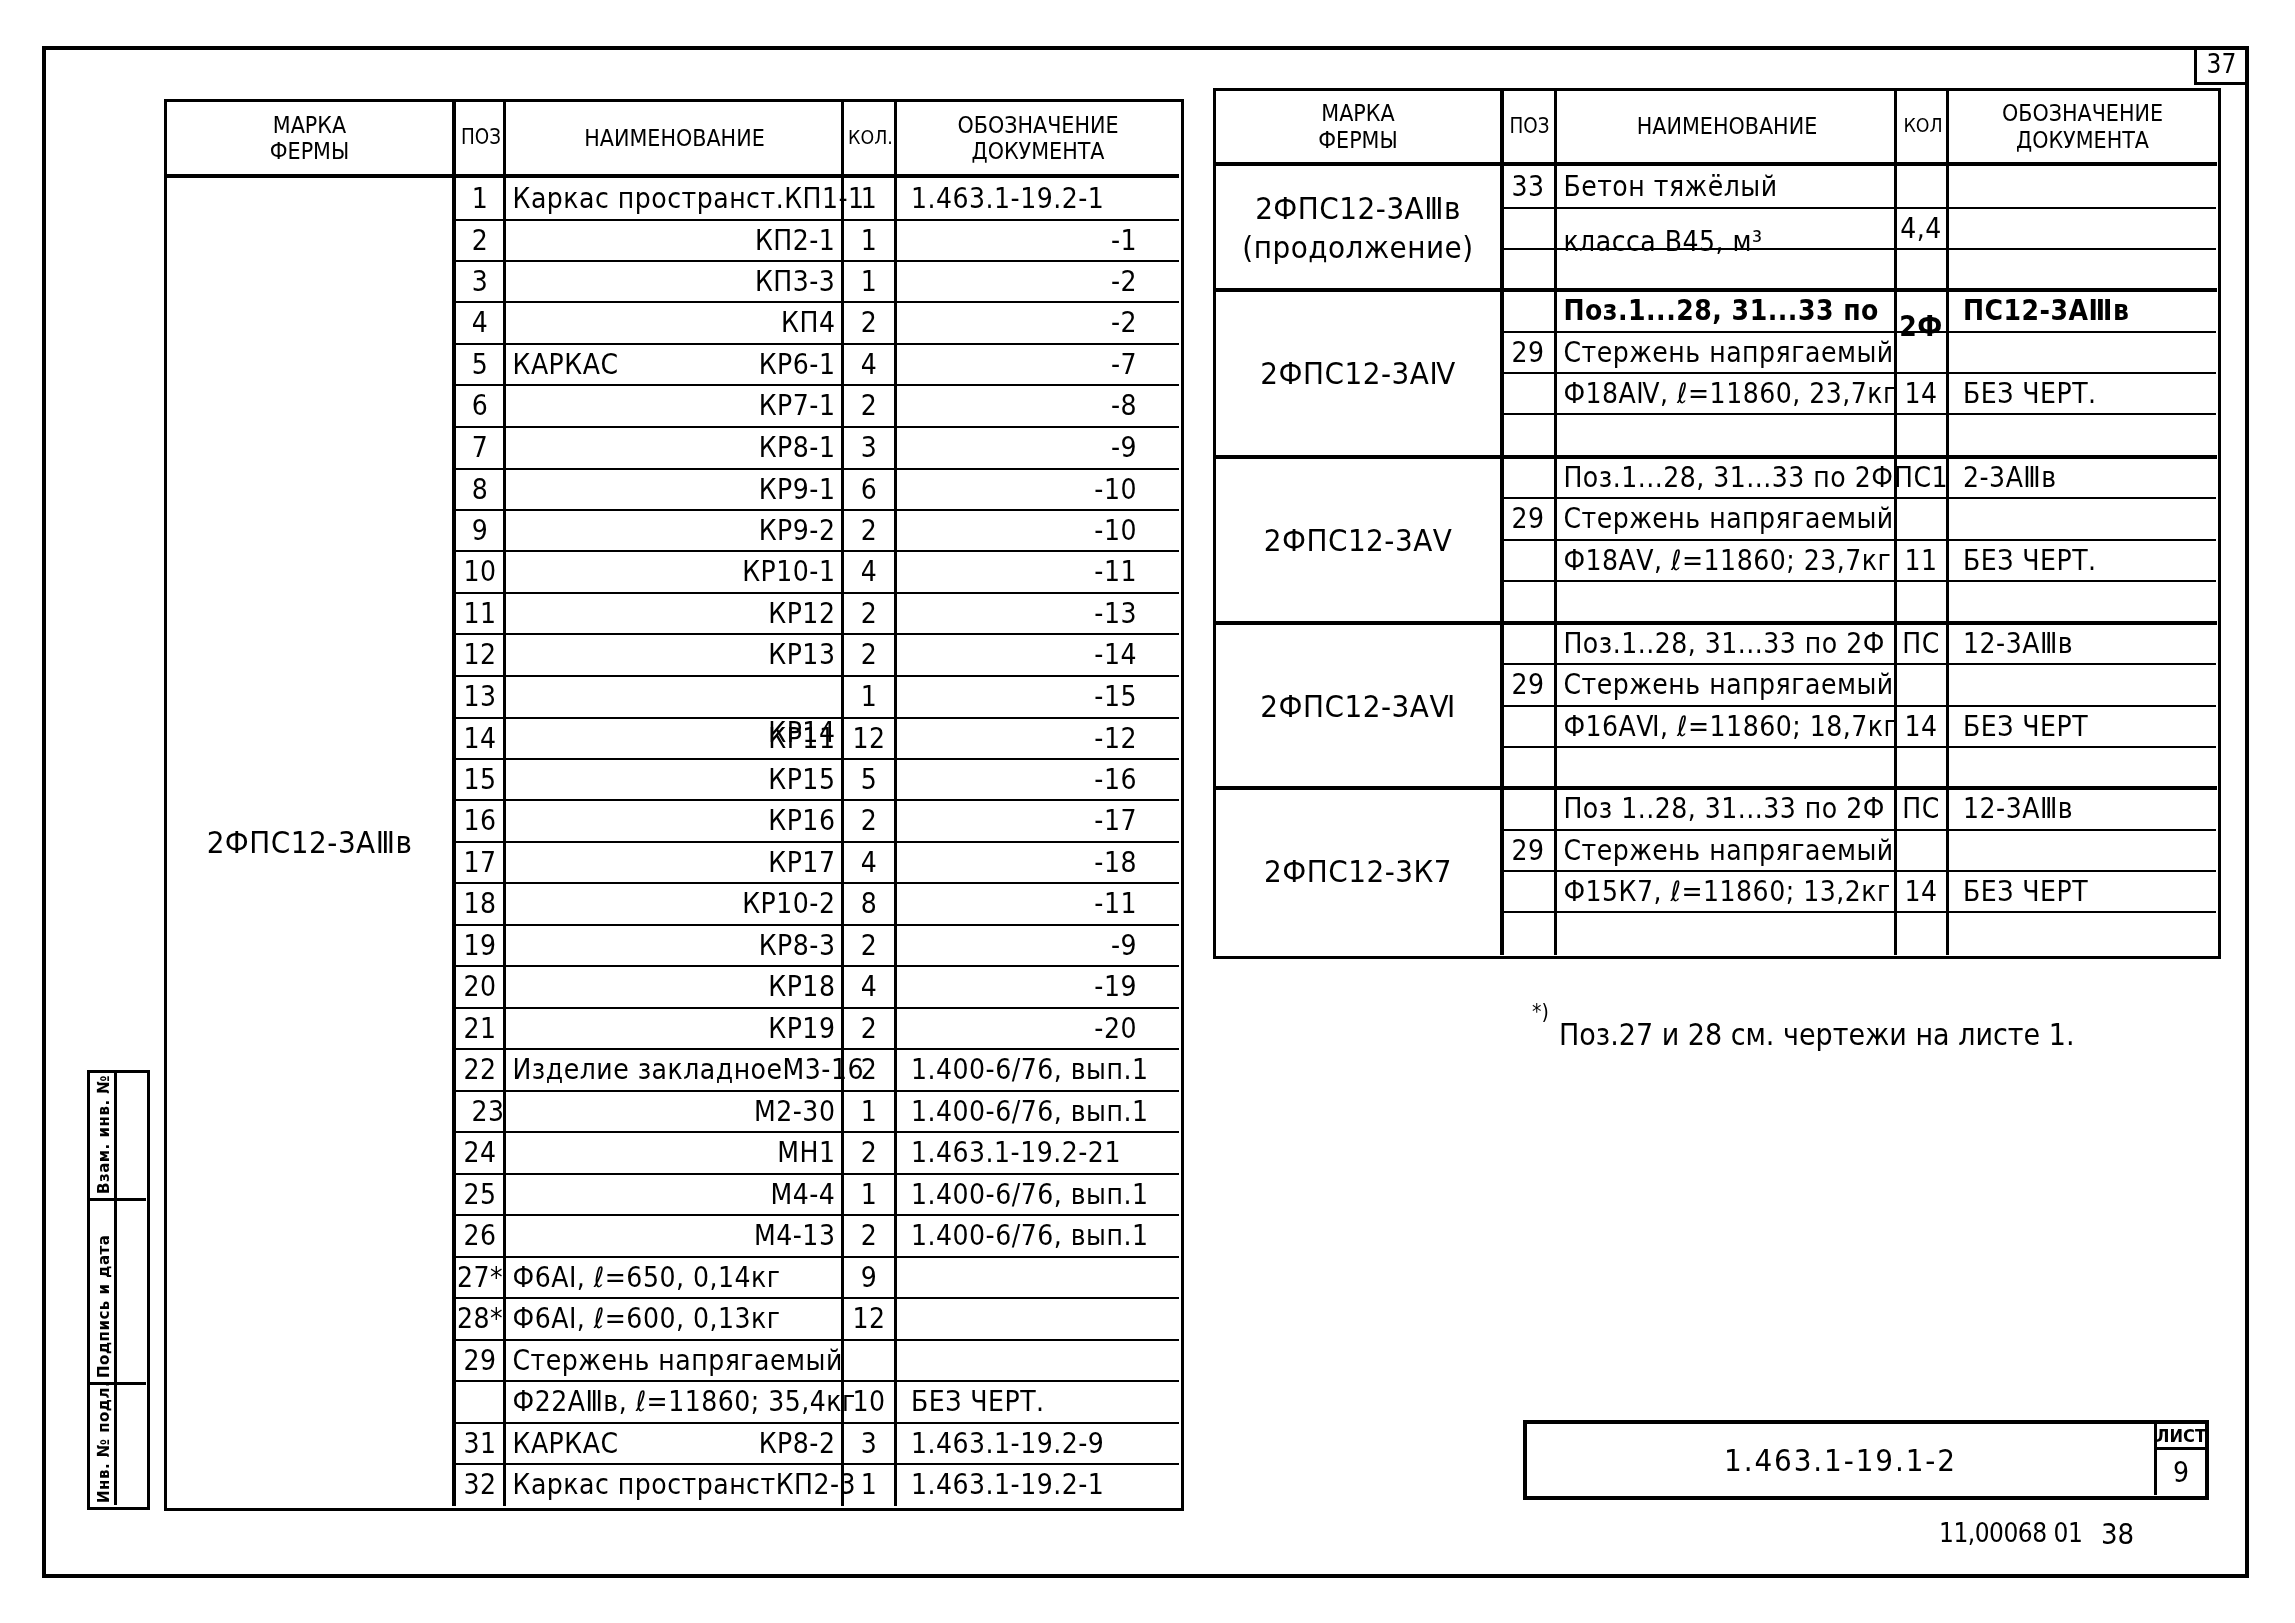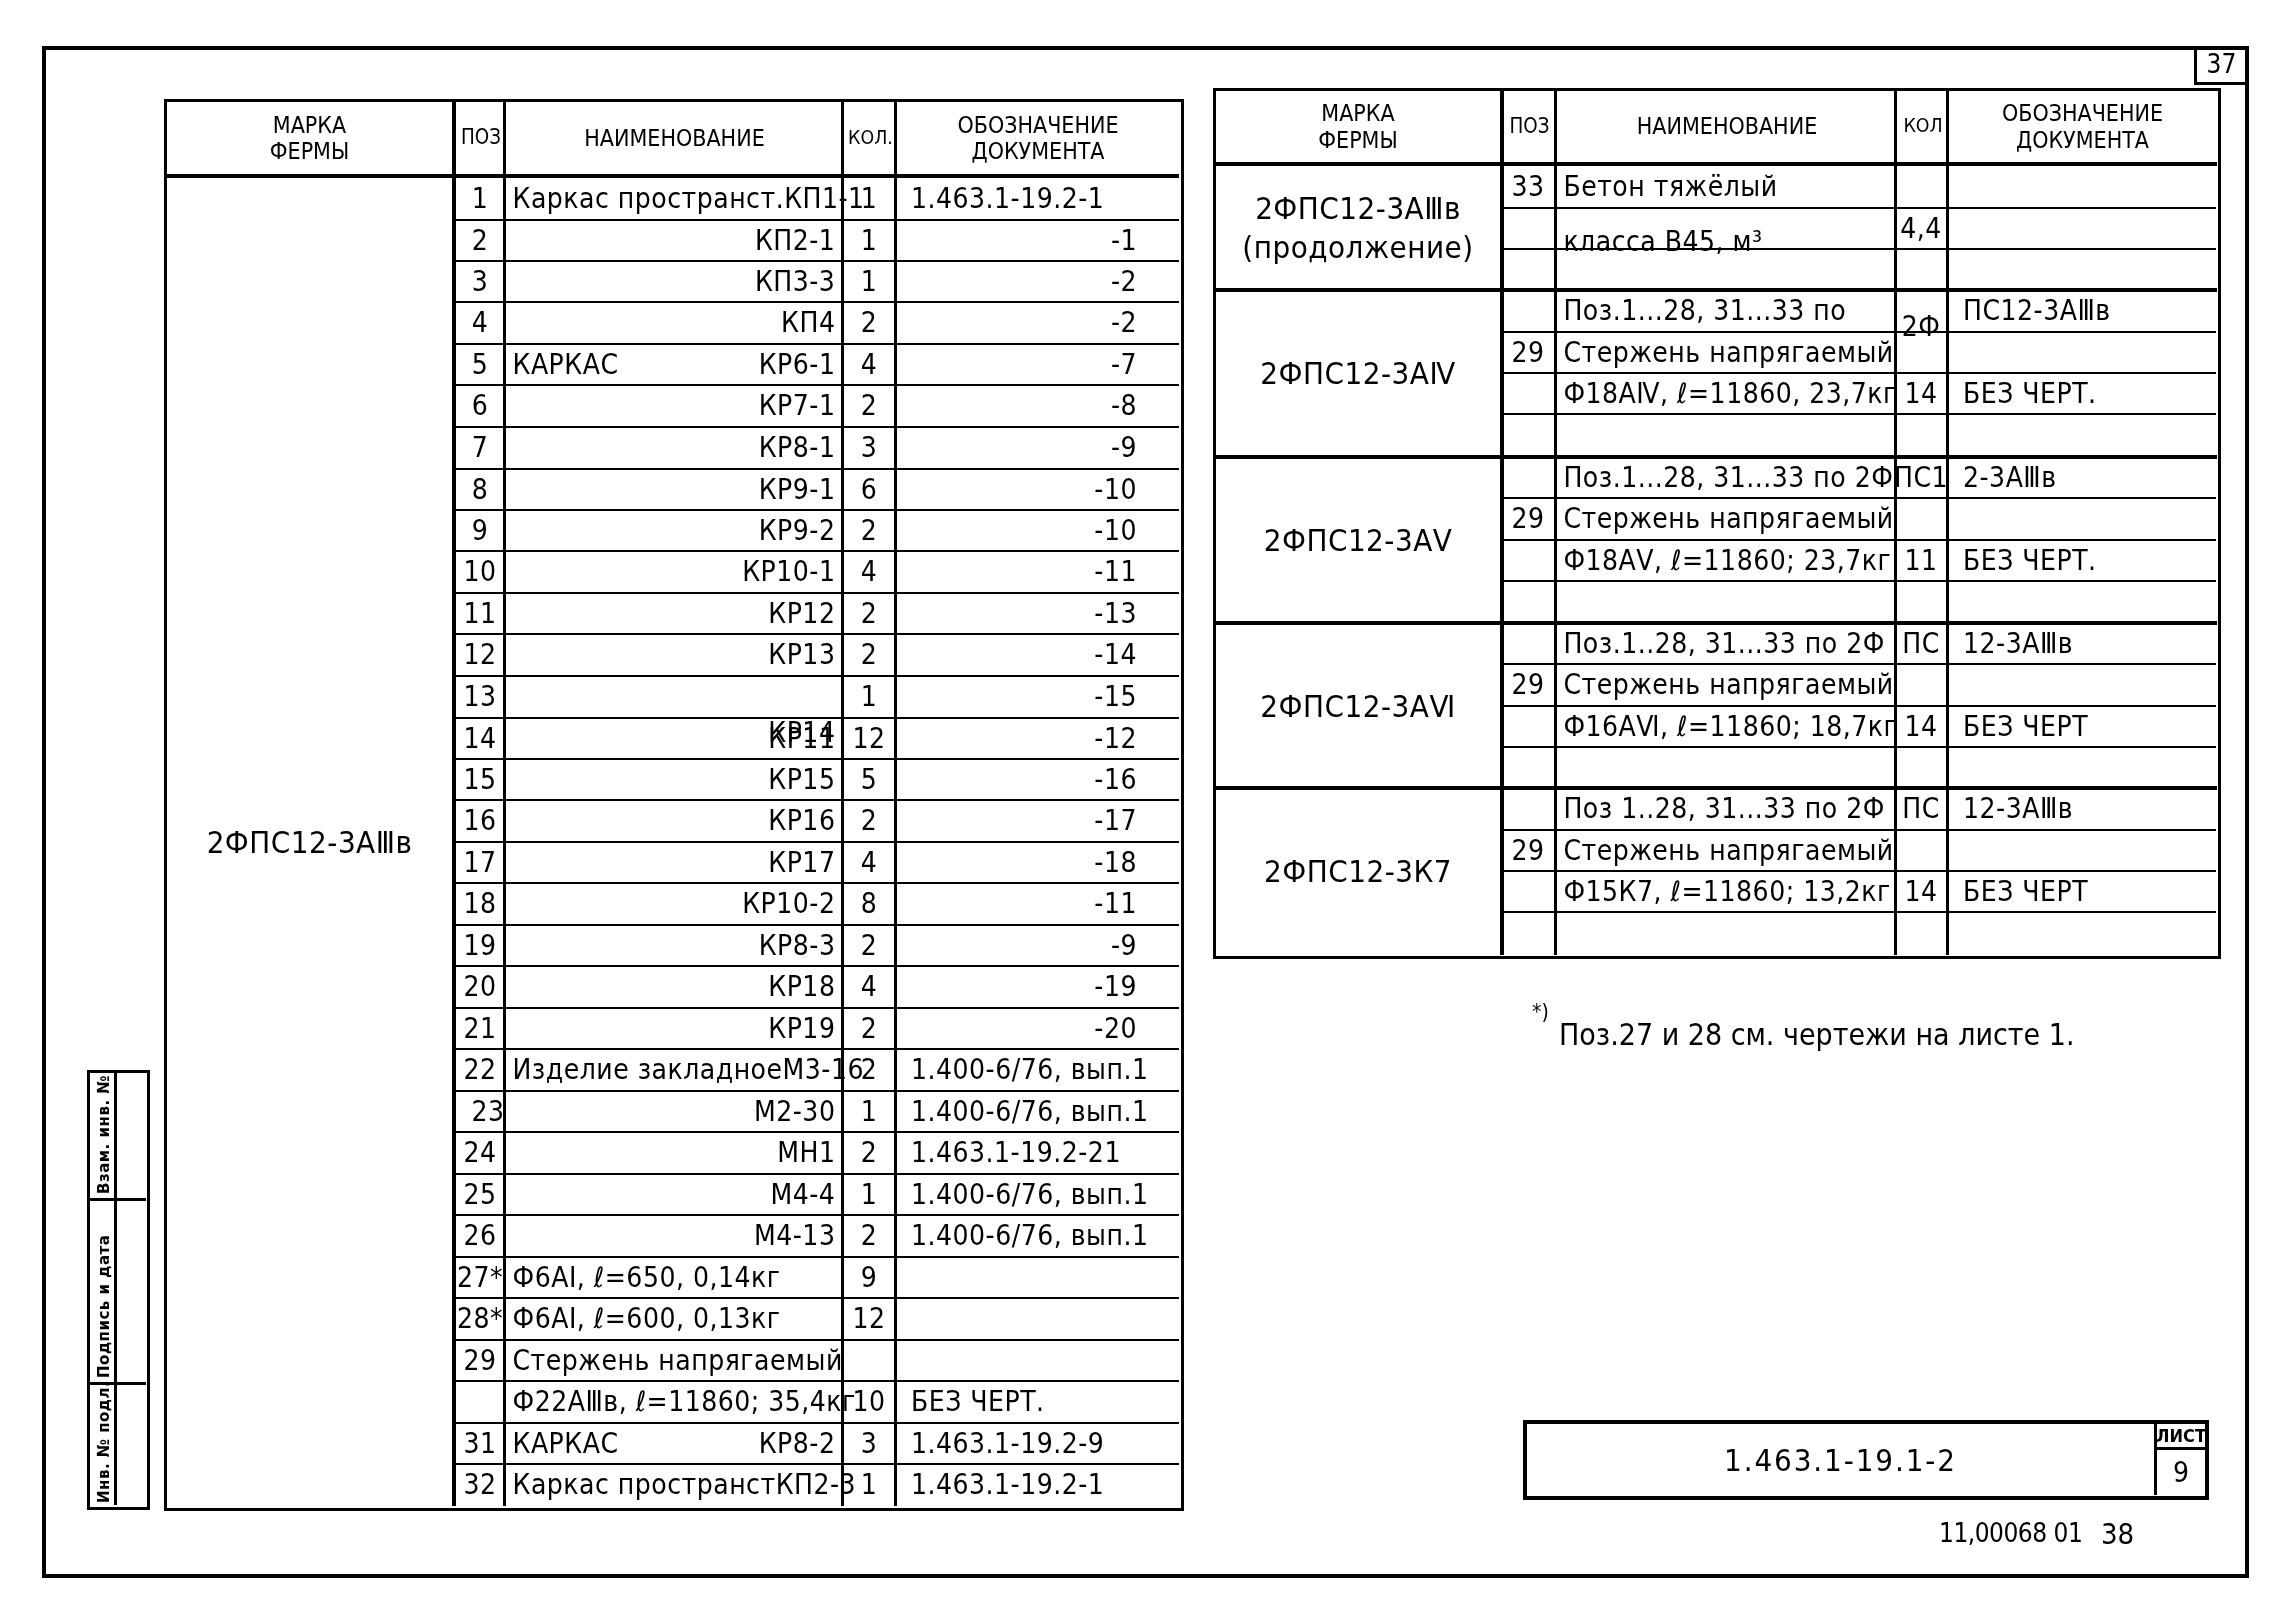--- a/index.html
+++ b/index.html
@@ -420,21 +420,21 @@
           <div class="line-h" style="left:0;top:-1.4px;width:713px;height:2.8px;"></div>
           <div class="cell c-pos" style="left:0;top:0;width:50px;height:42px;"></div>
           <div class="cell" style="left:53px;top:0;width:337px;height:42px;padding-left:7.4px;"></div>
           <div class="cell c-kol" style="left:393px;top:0;width:50px;height:42px;"></div>
           <div class="cell c-doc-left" style="left:446px;top:0;width:267px;height:42px;"></div>
         </div>
       </div>
       <div style="position: absolute; left: 0px; top: 124px; width: 1001px; height: 166px;">
         <div class="line-h" style="left:0;top:-1.9px;width:1001px;height:3.7px;"></div>
         <div class="cell marka" style="left:0;top:0;width:284px;height:166px;white-space:pre-line;">2ФПС12-3АⅣ</div>
-        <div style="position:absolute;left:287px;top:0px;width:713px;height:42px;">
+        <div style="position:absolute;left:287px;top:0px;width:713px;height:42px;font-weight:bold;">
           <div class="cell c-pos" style="left:0;top:0;width:50px;height:42px;"></div>
           <div class="cell" style="left:53px;top:0;width:337px;height:42px;padding-left:7.4px;">Поз.1...28, 31...33 по</div>
           <div class="cell c-kol" style="left:393px;top:0;width:50px;height:42px;margin-top:16px;">2Ф</div>
           <div class="cell c-doc-left" style="left:446px;top:0;width:267px;height:42px;">ПС12-3АⅢв</div>
         </div>
         <div style="position:absolute;left:287px;top:42px;width:713px;height:41px;">
           <div class="line-h" style="left:0;top:-1.4px;width:713px;height:2.8px;"></div>
           <div class="cell c-pos" style="left:0;top:0;width:50px;height:41px;">29</div>
           <div class="cell" style="left:53px;top:0;width:337px;height:41px;padding-left:7.4px;">Стержень напрягаемый</div>
           <div class="cell c-kol" style="left:393px;top:0;width:50px;height:41px;"></div>

